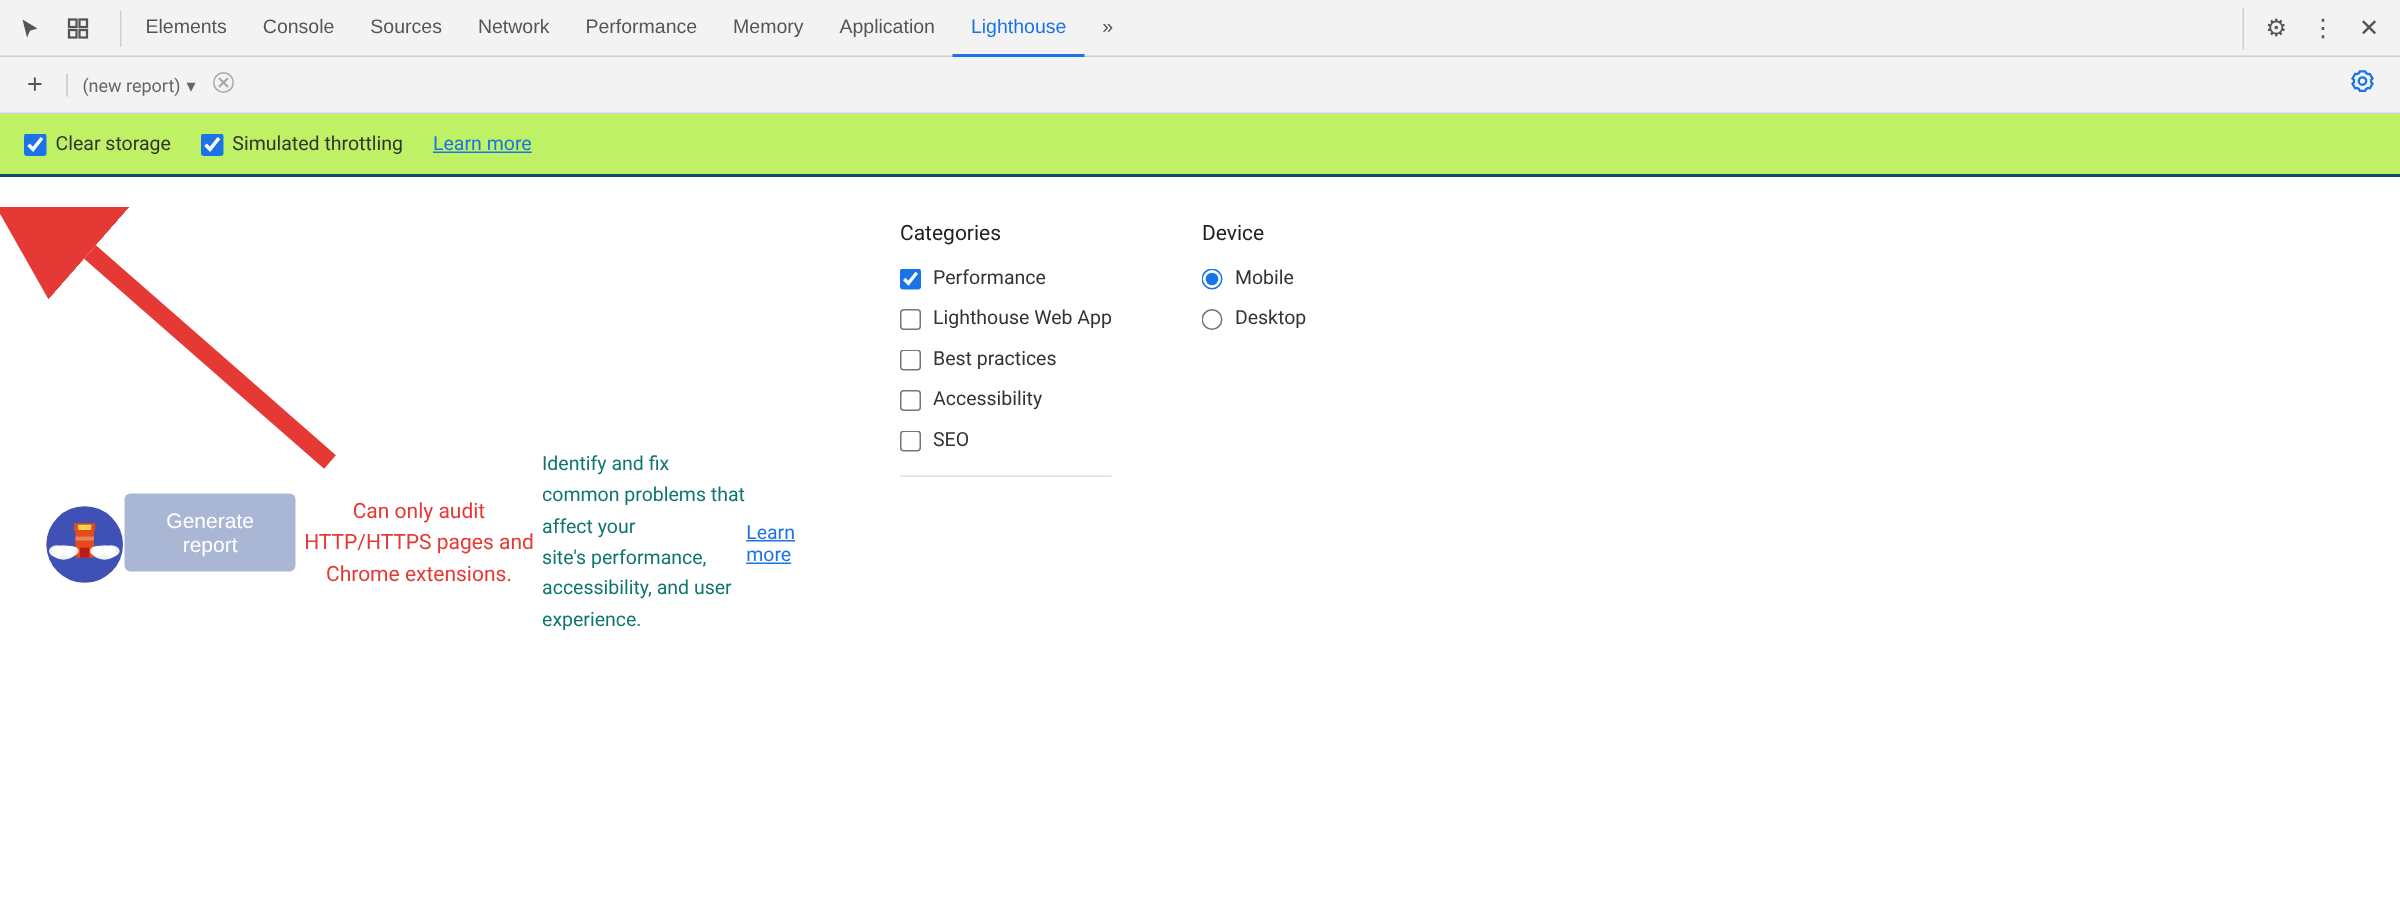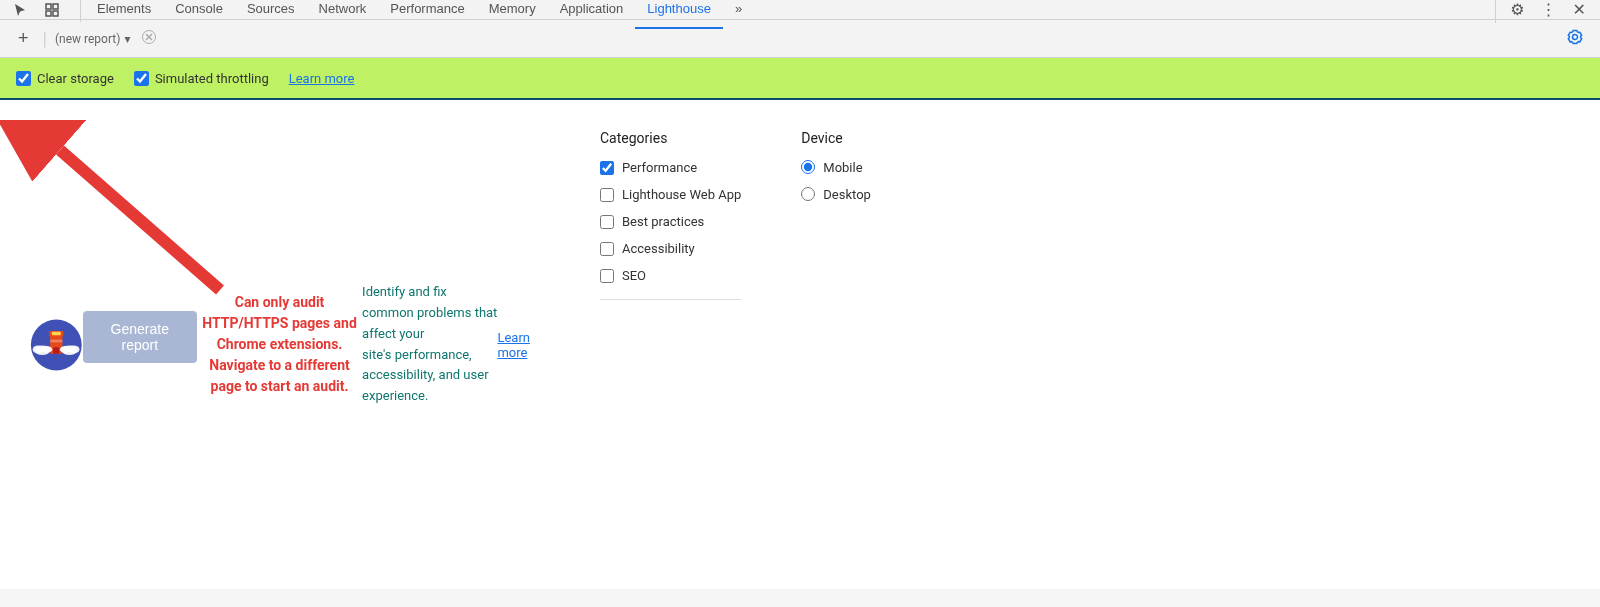--- a/index.html
+++ b/index.html
@@ -12,21 +12,21 @@
       height: 607px;
       overflow: hidden;
     }
 
     
     .devtools-nav {
       display: flex;
       align-items: center;
       background: #f3f3f3;
       border-bottom: 1px solid #d0d0d0;
-      height: 20px;
+      height: 38px;
       padding: 0 8px;
       gap: 0;
       justify-content: center;
     }
     .nav-icons {
       display: flex;
       align-items: center;
       gap: 8px;
       padding-right: 16px;
       border-right: 1px solid #d0d0d0;
@@ -196,21 +196,21 @@
       border-radius: 4px;
       padding: 10px 28px;
       font-size: 14px;
       cursor: pointer;
       margin-bottom: 16px;
       font-weight: 400;
     }
 
     .error-text {
       color: #e53935;
-      font-weight: 700;
+      font-weight: 400;
       font-size: 14px;
       text-align: center;
       line-height: 1.5;
     }
 
     .description-text {
       color: #0f766e;
       font-size: 13px;
       text-align: left;
       line-height: 1.6;
@@ -249,21 +249,21 @@
     }
     .checkbox-option input[type="checkbox"] {
       width: 14px;
       height: 14px;
       accent-color: #1a73e8;
       cursor: pointer;
     }
 
     .radio-option {
       display: flex;
-      align-items: flex-start;
+      align-items: flex-end;
       gap: 8px;
       margin-bottom: 12px;
       font-size: 13px;
       color: #333;
       cursor: pointer;
     }
     .radio-option input[type="radio"] {
       width: 14px;
       height: 14px;
       accent-color: #1a73e8;
@@ -394,21 +394,20 @@
 
       <ellipse cx="90" cy="72" rx="18" ry="11" fill="white" opacity="0.9"></ellipse>
       <ellipse cx="80" cy="70" rx="12" ry="8" fill="white" opacity="0.9"></ellipse>
       <ellipse cx="100" cy="70" rx="13" ry="9" fill="white" opacity="0.9"></ellipse>
     </svg>
 
     <button class="generate-report-btn">Generate report</button>
 
     <div class="error-text">
       <div>Can only audit HTTP/HTTPS pages and Chrome extensions.</div>
-      <div>Navigate to a different page to start an audit.</div>
     </div>
 
     <div class="description-text">
       Identify and fix common problems that affect your<br>
       site's performance, accessibility, and user experience.
     </div>
 
     <a class="learn-more-main">Learn more</a>
   </div>
 

